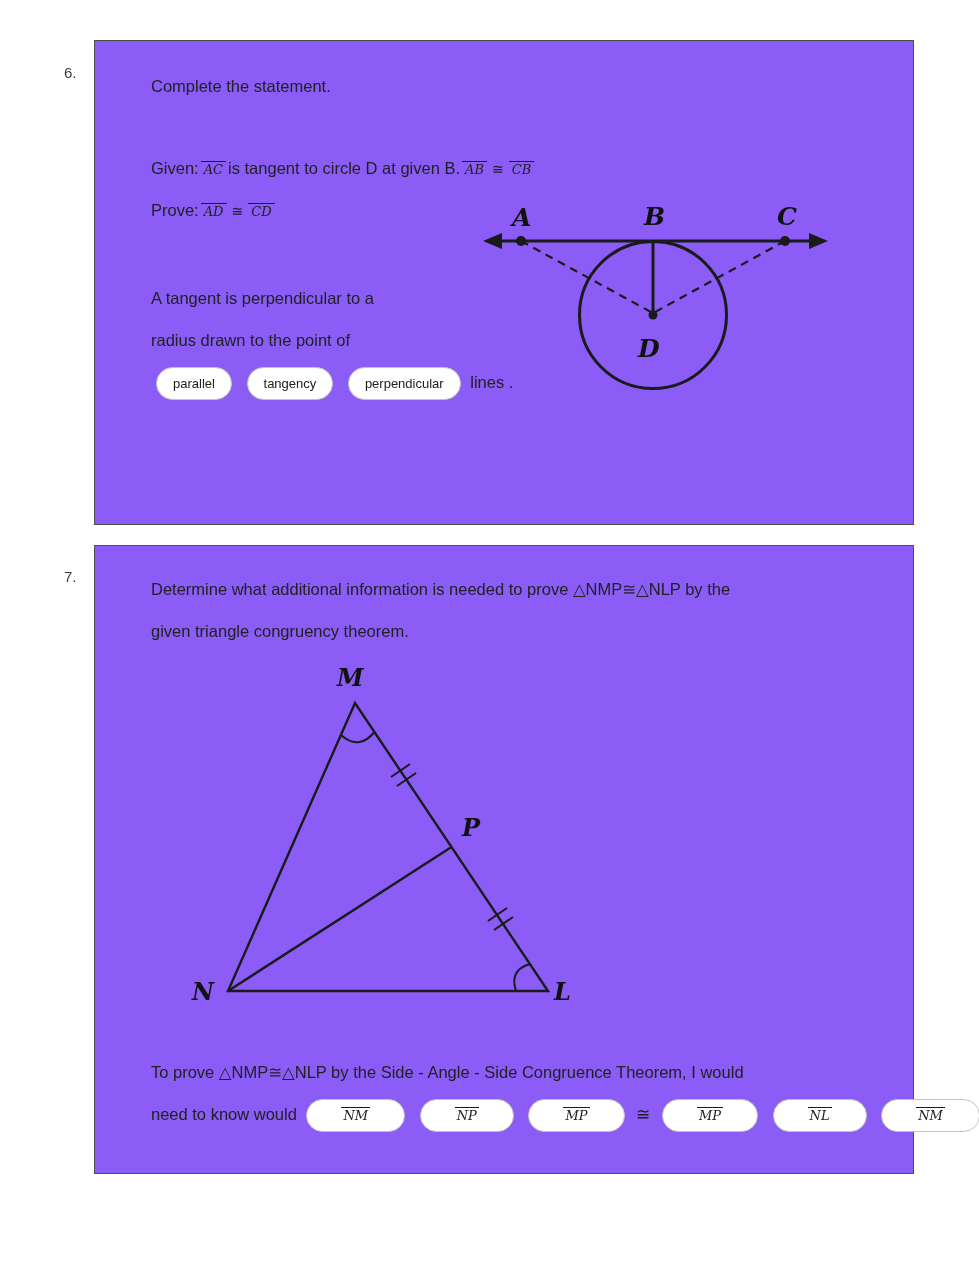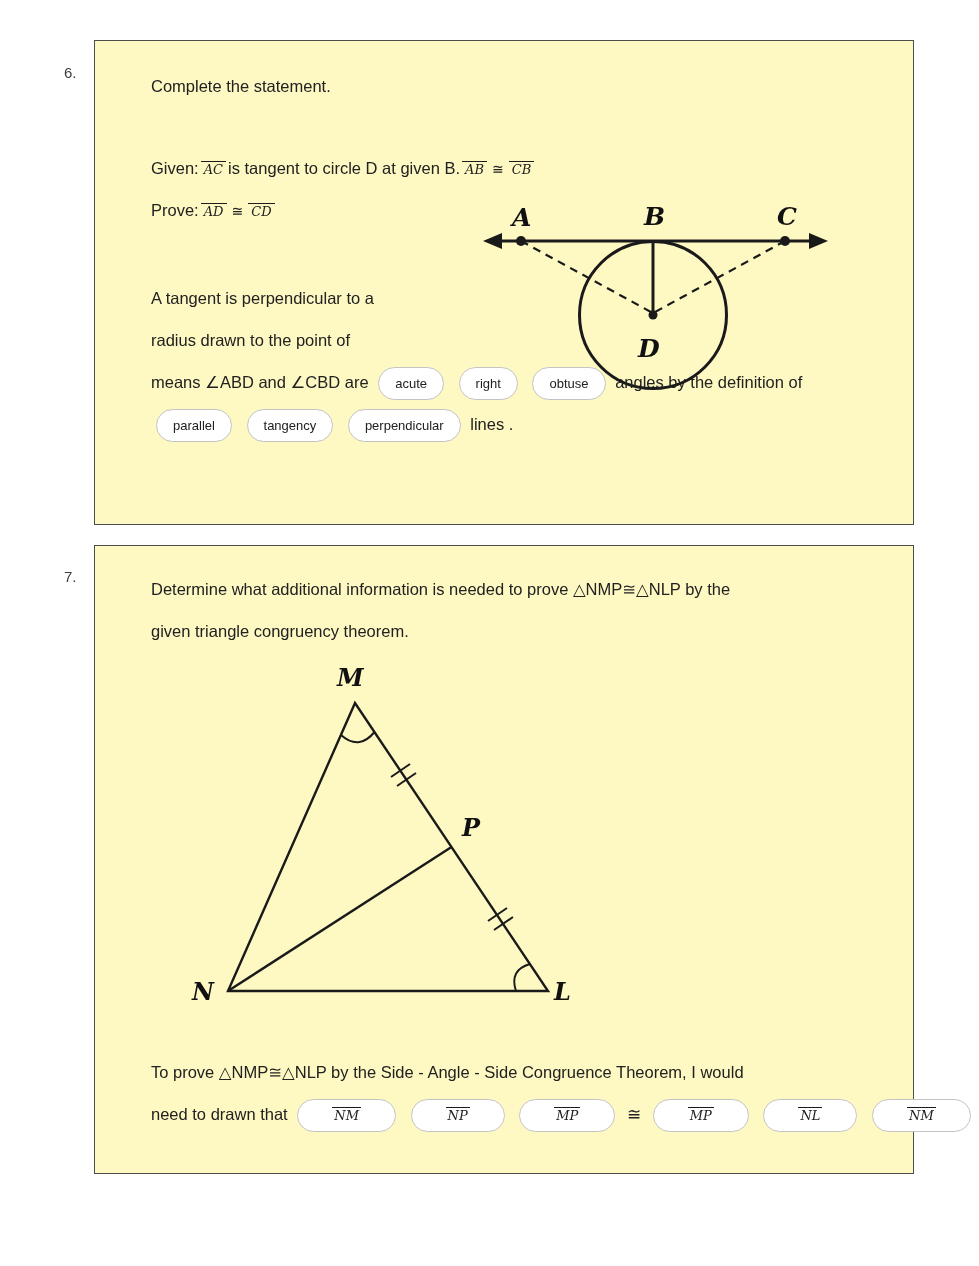--- a/index.html
+++ b/index.html
@@ -1,21 +1,21 @@
 <!DOCTYPE html>
 <html><head>
 <meta charset="utf-8">
 <style>
   * { margin:0; padding:0; box-sizing:border-box; }
   html,body { background:#ffffff; }
   body { font-family:"Liberation Sans", sans-serif; color:#212121; }
   .page { position:relative; width:979px; height:1266px; background:#fff; overflow:hidden; }
 
   .q-number { position:absolute; font-size:15px; color:#3d3d3d; }
-  .card { position:absolute; background:#fef9c3; border:1.4px solid #4d4d4d; }
+  .card { position:absolute; background:#8b5cf6; border:1.4px solid #4d4d4d; }
 
   .abs { position:absolute; }
   .t { font-size:16.5px; color:#212121; }
 
   .math {
     display:inline-block;
     font-family:"DejaVu Serif","Liberation Serif",serif;
     font-style:italic;
     font-size:13px;
     line-height:1.15;
@@ -78,27 +78,20 @@
       <text x="29" y="27" font-size="25">A</text>
       <text x="161" y="26" font-size="25">B</text>
       <text x="294" y="26" font-size="25">C</text>
       <text x="155" y="158" font-size="25">D</text>
     </svg>
 
     <div class="body-block">
       <div class="stmt-line">A tangent is perpendicular to a</div>
       <div class="stmt-line">radius drawn to the point of</div>
       <div class="stmt-line">
-        <span>means ∠ABD and ∠CBD are</span>
-        <button class="chip">acute</button>
-        <button class="chip">right</button>
-        <button class="chip">obtuse</button>
-        <span>angles by the definition of</span>
-      </div>
-      <div class="stmt-line">
         <button class="chip">parallel</button>
         <button class="chip">tangency</button>
         <button class="chip">perpendicular</button>
         <span>lines .</span>
       </div>
     </div>
   </div>
 
   <div class="q-number" style="left:64px; top:568px;">7.</div>
 
@@ -124,21 +117,21 @@
 
       <text x="147" y="28" font-size="24">M</text>
       <text x="2" y="342" font-size="24">N</text>
       <text x="364" y="342" font-size="24">L</text>
       <text x="272" y="178" font-size="24">P</text>
     </svg>
 
     <div class="abs t" style="left:56px; top:505px; line-height:42px;">To prove △NMP≅△NLP by the Side - Angle - Side Congruence Theorem, I would</div>
 
     <div class="abs t" style="left:56px; top:547px; line-height:42px; white-space:nowrap;">
-      <span>need to drawn that</span>
+      <span>need to know would</span>
       <button class="chip">
           <span class="math">NM</span>
         </button>
       <button class="chip">
           <span class="math">NP</span>
         </button>
       <button class="chip">
           <span class="math">MP</span>
         </button>
       <span style="font-size:17px; margin:0 2px;">≅</span>

